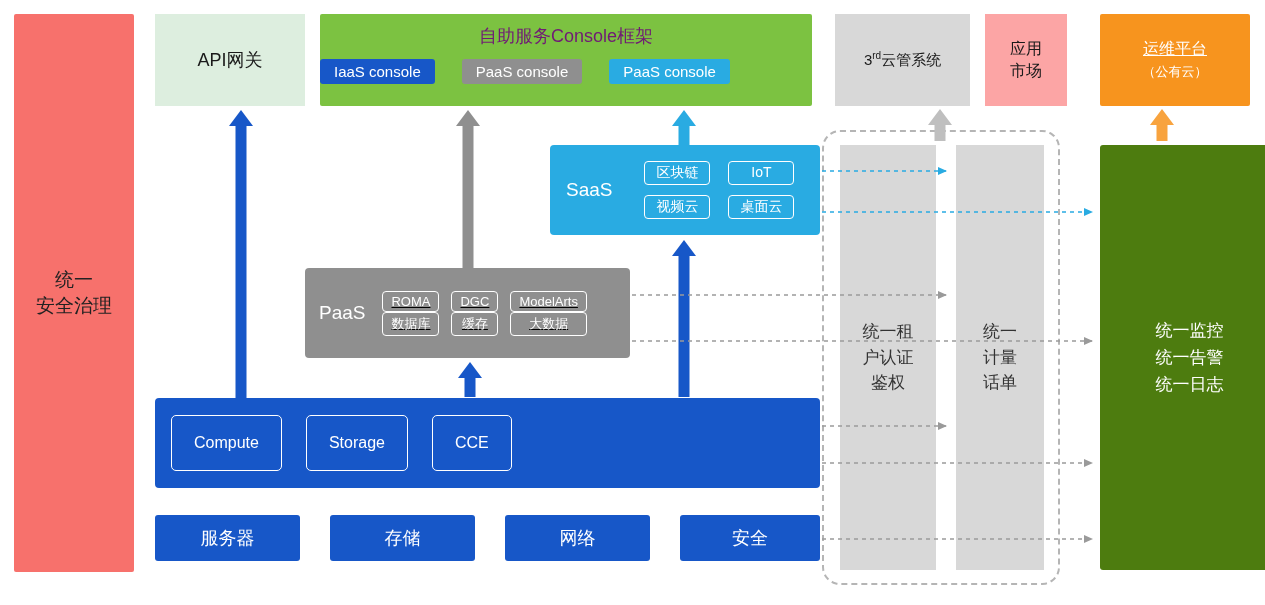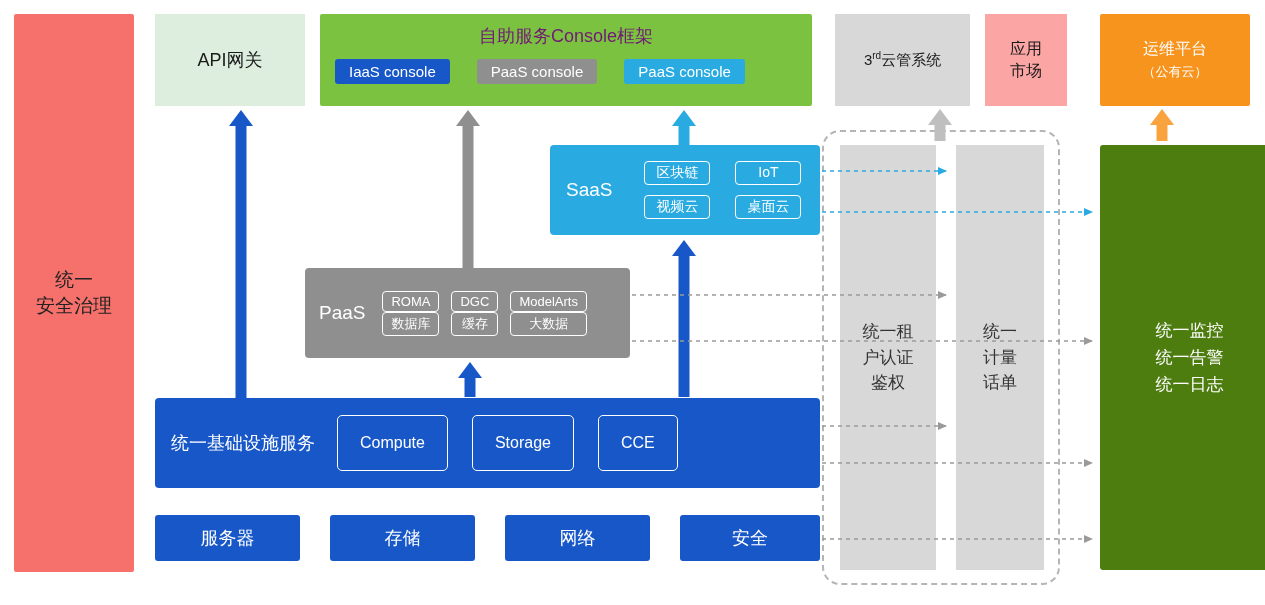--- a/index.html
+++ b/index.html
@@ -11,42 +11,42 @@
   .box { position:absolute; display:flex; align-items:center; justify-content:center; }
   .pre { white-space:pre-line; text-align:center; }
 
   
   .red-bar { left:14px; top:14px; width:120px; height:558px; background:#f7716c; font-size:19px; color:#222; border-radius:2px; }
 
   
   .api-gw { left:155px; top:14px; width:150px; height:92px; background:#ddeedf; font-size:18px; color:#1a1a1a; }
   .console-box { left:320px; top:14px; width:492px; height:92px; background:#7cc241; flex-direction:column; justify-content:flex-start; padding-top:10px; border-radius:2px; }
   .console-title { font-size:18px; color:#701a75; }
-  .console-chips { display:flex; gap:27px; width:100%; padding-left:15px; margin-top:11px; }
+  .console-chips { display:flex; gap:27px; width:100%; margin-top:11px; }
   .cchip { color:#fff; font-size:15px; padding:4px 14px; border-radius:3px; white-space:nowrap; }
   .cchip.c-iaas { background:#1757c8; }
   .cchip.c-paas { background:#8f8f8f;text-align:center; }
   .cchip.c-saas { background:#29abe2; }
   .third { left:835px; top:14px; width:135px; height:92px; background:#d8d8d8; font-size:15px; color:#1a1a1a; }
   .third sup { font-size:10px; }
   .market { left:985px; top:14px; width:82px; height:92px; background:#fca5a5; font-size:16px; color:#1a1a1a; line-height:1.4; }
   .ops { left:1100px; top:14px; width:150px; height:92px; background:#f7941e; color:#fff; flex-direction:column; border-radius:2px; }
-  .ops .l1 { font-size:16px; }
+  .ops .l1 { font-size:16px;text-decoration:underline; }
   .ops .l2 { font-size:13px; margin-top:3px; }
 
   
   .saas-box { left:550px; top:145px; width:270px; height:90px; background:#29abe2; border-radius:4px; justify-content:flex-start; padding-left:16px; gap:32px; }
   .group-label { color:#fff; font-size:19px; }
   .chip-grid { display:grid; }
-  .saas-grid { grid-template-columns:auto auto; gap:10px 25px; }
+  .saas-grid { grid-template-columns:auto auto; gap:10px 18px; }
   .wchip { border:1.5px solid #fff; border-radius:4px; color:#fff; font-size:14px; padding:2px 11px; text-align:center; white-space:nowrap; }
 
   
   .paas-box { left:305px; top:268px; width:325px; height:90px; background:#8f8f8f; border-radius:4px; justify-content:flex-start; padding-left:14px; gap:17px; }
-  .paas-grid { grid-template-columns:auto auto auto; gap:0 12px; }
+  .paas-grid { grid-template-columns:auto auto auto; gap:0 12px;text-decoration:underline; }
   .paas-grid .wchip { font-size:13px; padding:2px 8px; }
 
   
   .infra-box { left:155px; top:398px; width:665px; height:90px; background:#1757c8; border-radius:4px; justify-content:flex-start; padding-left:16px; gap:22px; }
   .infra-label { color:#fff; font-size:18px; }
   .infra-chips { display:flex; gap:24px; }
   .infra-chips .wchip { font-size:16px; padding:18px 22px; border-radius:5px; }
 
   
   .bottom-box { top:515px; width:145px; height:46px; background:#1757c8; color:#fff; font-size:18px; border-radius:3px; }
@@ -140,21 +140,20 @@
       <span class="wchip">ROMA</span>
       <span class="wchip">DGC</span>
       <span class="wchip">ModelArts</span>
       <span class="wchip">数据库</span>
       <span class="wchip">缓存</span>
       <span class="wchip">大数据</span>
     </div>
   </div>
 
   <div class="box infra-box">
-    <div class="infra-label">统一基础设施服务</div>
     <div class="infra-chips">
       <span class="wchip">Compute</span>
       <span class="wchip">Storage</span>
       <span class="wchip">CCE</span>
     </div>
   </div>
 
   <div class="box bottom-box b1">
     <div>服务器</div>
   </div>

